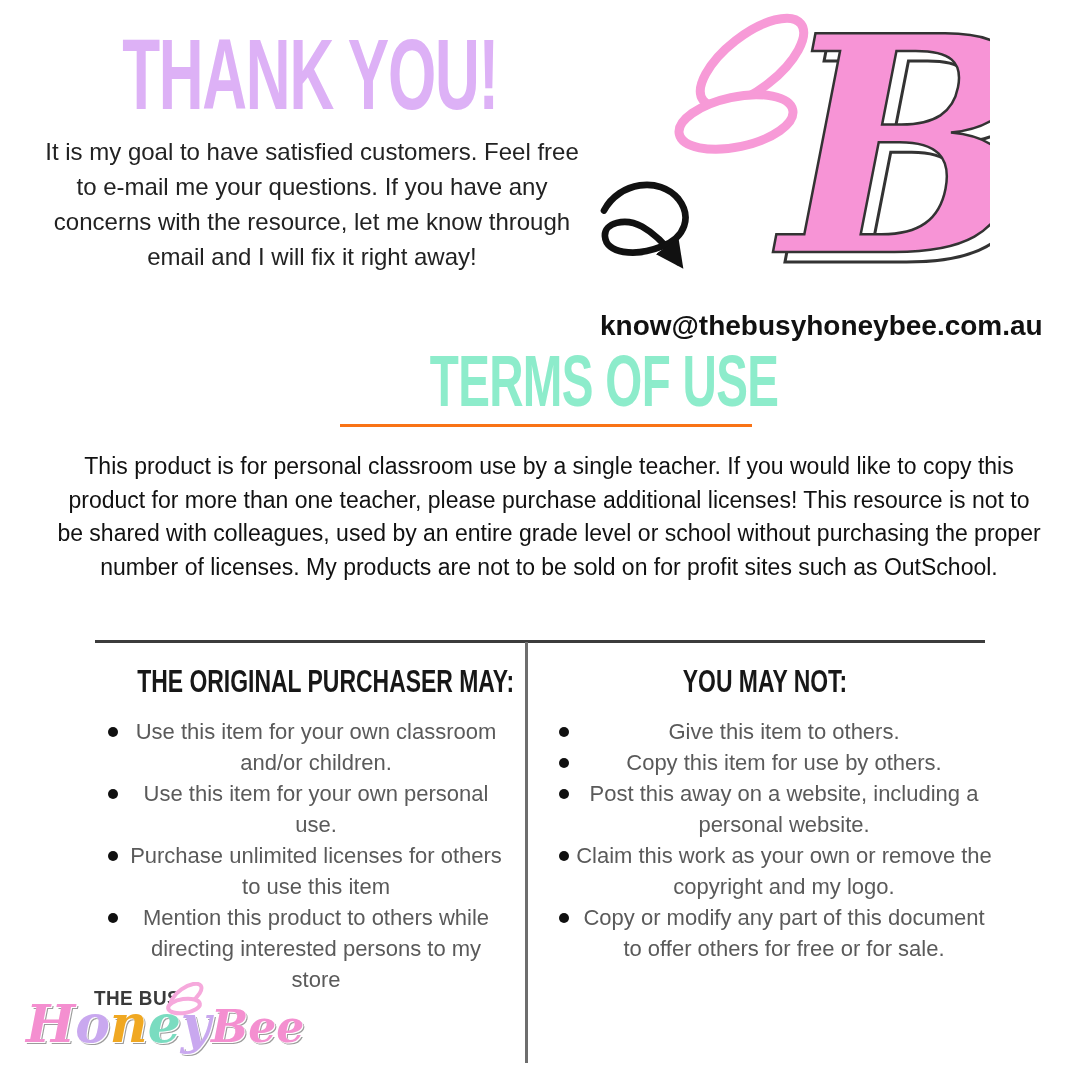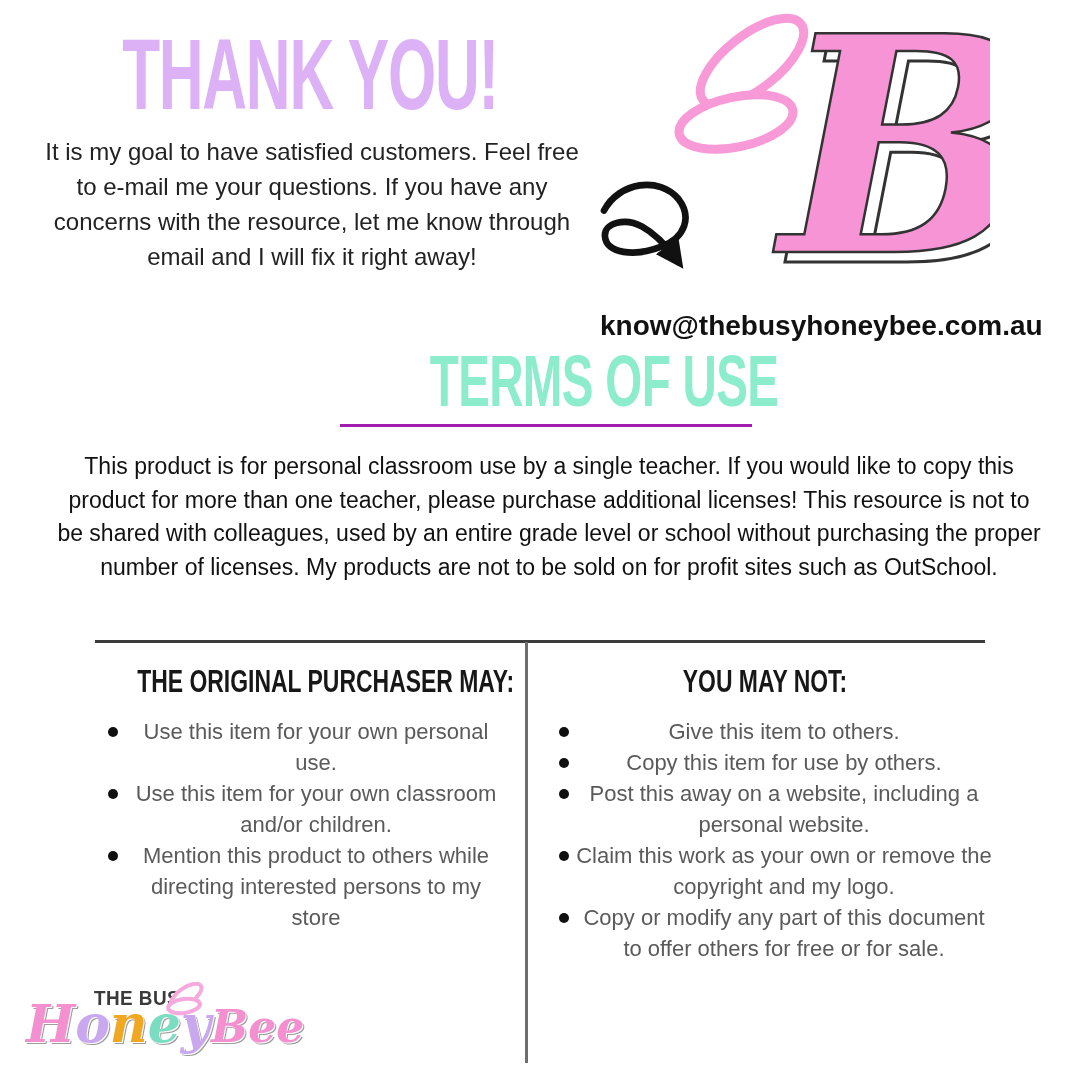--- a/index.html
+++ b/index.html
@@ -18,21 +18,21 @@
 
   
   .b-logo{position:absolute;left:660px;top:0px;width:330px;height:310px;}
 
   
   .email-text{position:absolute;left:600px;top:310px;width:440px;text-align:center;
     font-weight:bold;font-size:28px;letter-spacing:0px;color:#111111;}
 
   
   .terms-title-wrap{position:absolute;left:340px;top:348px;width:412px;text-align:center;
-    border-bottom:3px solid #a21caf;padding-bottom:10px;}
+    border-bottom:3px solid #f97316;padding-bottom:10px;}
   .terms-title{display:inline-block;font-weight:bold;font-size:72px;line-height:66px;
     color:#8deccb;transform:scaleX(0.66);transform-origin:center;letter-spacing:-1px;white-space:nowrap;}
 
   
   .terms-body{position:absolute;left:48px;top:450px;width:984px;text-align:center;
     font-size:23px;line-height:33.5px;color:#111111;margin-left:9px;}
 
   
   .rule-h{position:absolute;left:95px;top:640px;width:890px;height:3px;background:#3c3c3c;}
   .rule-v{position:absolute;left:525px;top:642px;width:3px;height:421px;background:#6e6e6e;}
@@ -95,25 +95,29 @@
 
   <div class="terms-body">This product is for personal classroom use by a single teacher. If you would like to copy this product for more than one teacher, please purchase additional licenses! This resource is not to be shared with colleagues, used by an entire grade level or school without purchasing the proper number of licenses. My products are not to be sold on for profit sites such as OutSchool.</div>
 
   <div class="rule-h"></div>
   <div class="rule-v"></div>
 
   <div class="col-header left">THE ORIGINAL PURCHASER MAY:</div>
   <ul class="bullet-list left">
     <li>
       <span class="bullet-dot"></span>
+      <span class="bullet-text">Use this item for your own classroom and/or children.</span>
+    </li>
+    <li>
+      <span class="bullet-dot"></span>
       <span class="bullet-text">Use this item for your own personal use.</span>
     </li>
     <li>
       <span class="bullet-dot"></span>
-      <span class="bullet-text">Use this item for your own classroom and/or children.</span>
+      <span class="bullet-text">Purchase unlimited licenses for others to use this item</span>
     </li>
     <li>
       <span class="bullet-dot"></span>
       <span class="bullet-text">Mention this product to others while directing interested persons to my store</span>
     </li>
   </ul>
 
   <div class="col-header right">YOU MAY NOT:</div>
   <ul class="bullet-list right">
     <li>

